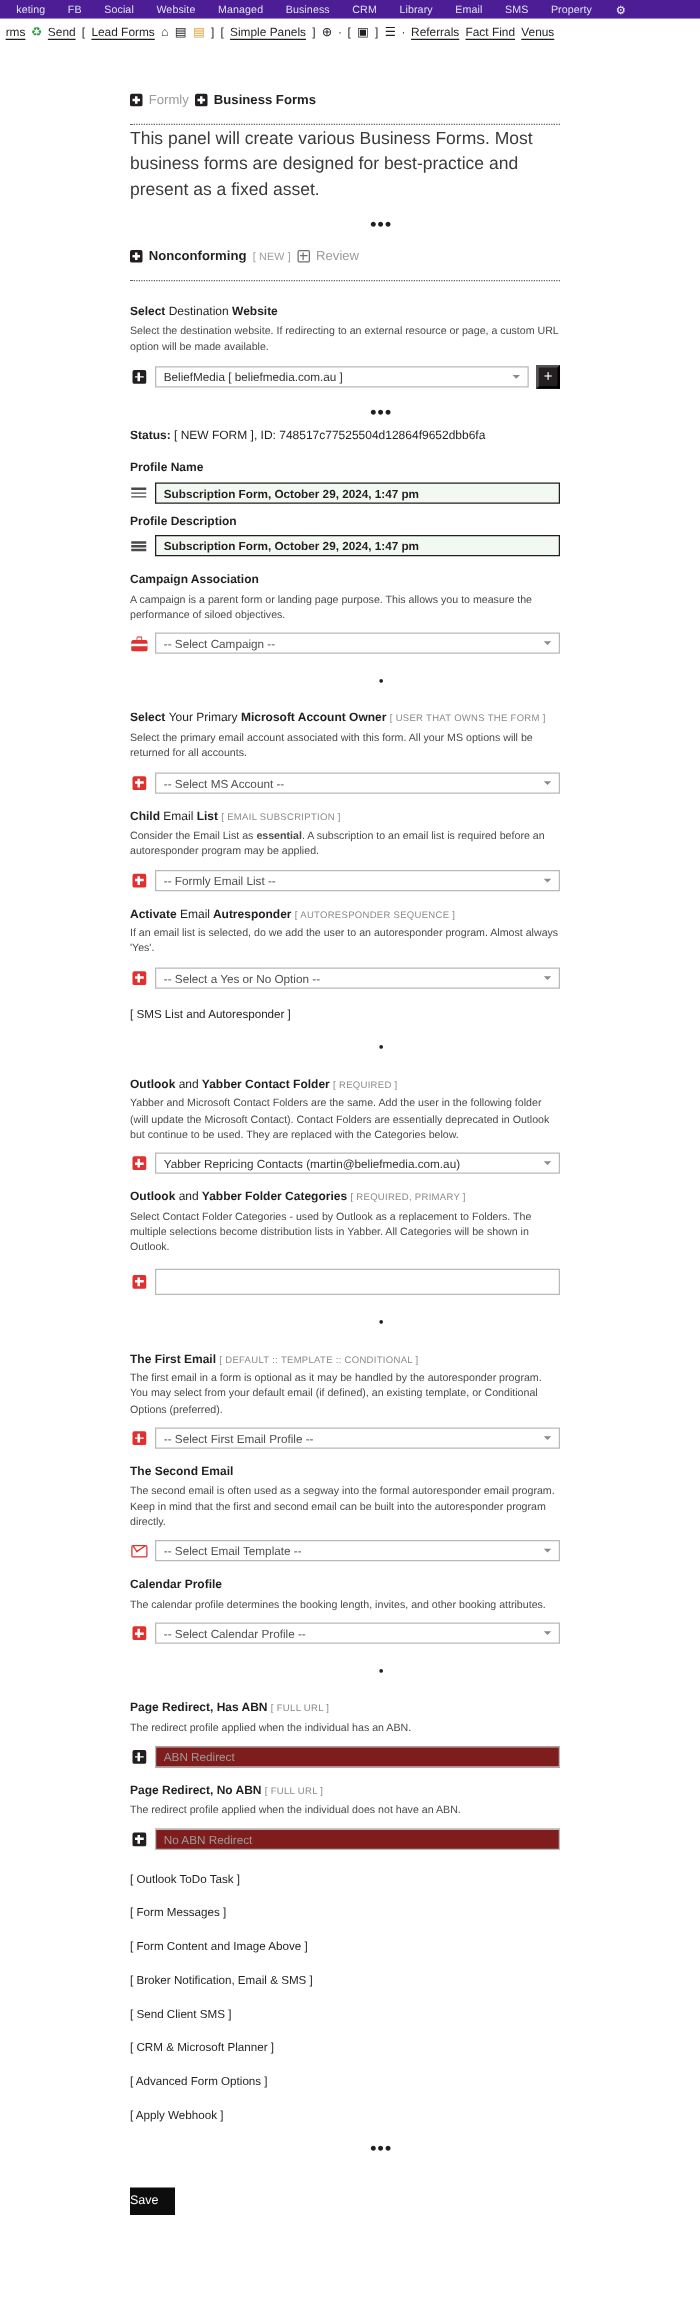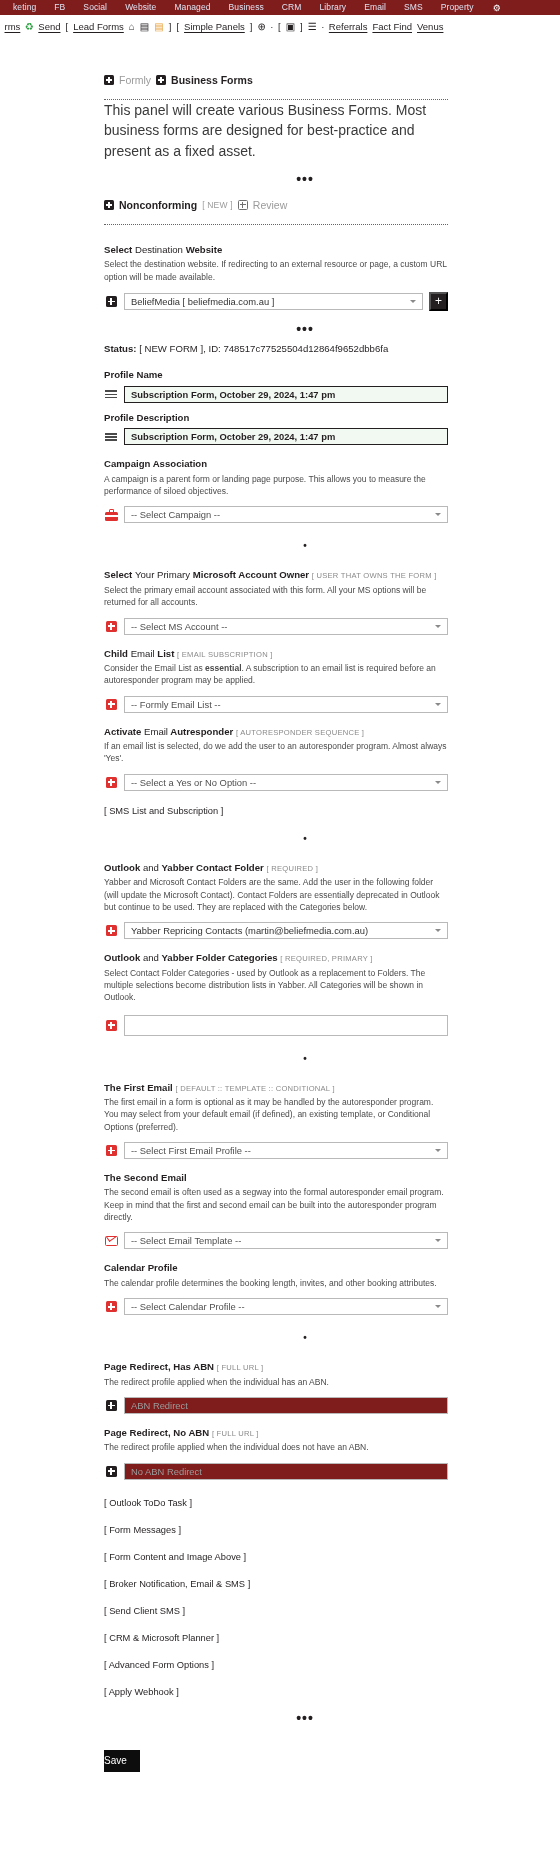--- a/index.html
+++ b/index.html
@@ -7,21 +7,21 @@
     margin: 0; padding: 0;
     width: 560px;
     background: #ffffff;
     font-family: "Liberation Sans", sans-serif;
     color: #231f20;
   }
   body { width: 560px; min-height: 1856px; position: relative; overflow: hidden; }
 
   
   .topnav {
-    background: #7f1d1d;
+    background: #4c1d95;
     height: 15px;
     display: flex;
     align-items: center;
     padding: 0 4px;
     overflow: hidden;
     white-space: nowrap;
   }
   .topnav .tn-item {
     color: #dfe3f2;
     font-size: 8.5px;
@@ -471,21 +471,21 @@
       <div class="fhelp">If an email list is selected, do we add the user to an autoresponder program. Almost always 'Yes'.</div>
       <div class="ctrl-row">
         <span class="ctrl-icon">
             <span class="icon-plus-red"></span>
           </span>
         <div class="select">
           <span>-- Select a Yes or No Option --</span>
           <span class="caret"></span>
         </div>
       </div>
-      <div class="brackets">[ SMS List and Subscription ]</div>
+      <div class="brackets">[ SMS List and Autoresponder ]</div>
     </div>
 
     <div class="dot-sep">•</div>
 
     
     <div class="fgroup" style="margin-top:8px">
       <div class="flabel">
         <span>Outlook</span>
         <span class="thin">and</span>
         <span>Yabber Contact Folder</span>

